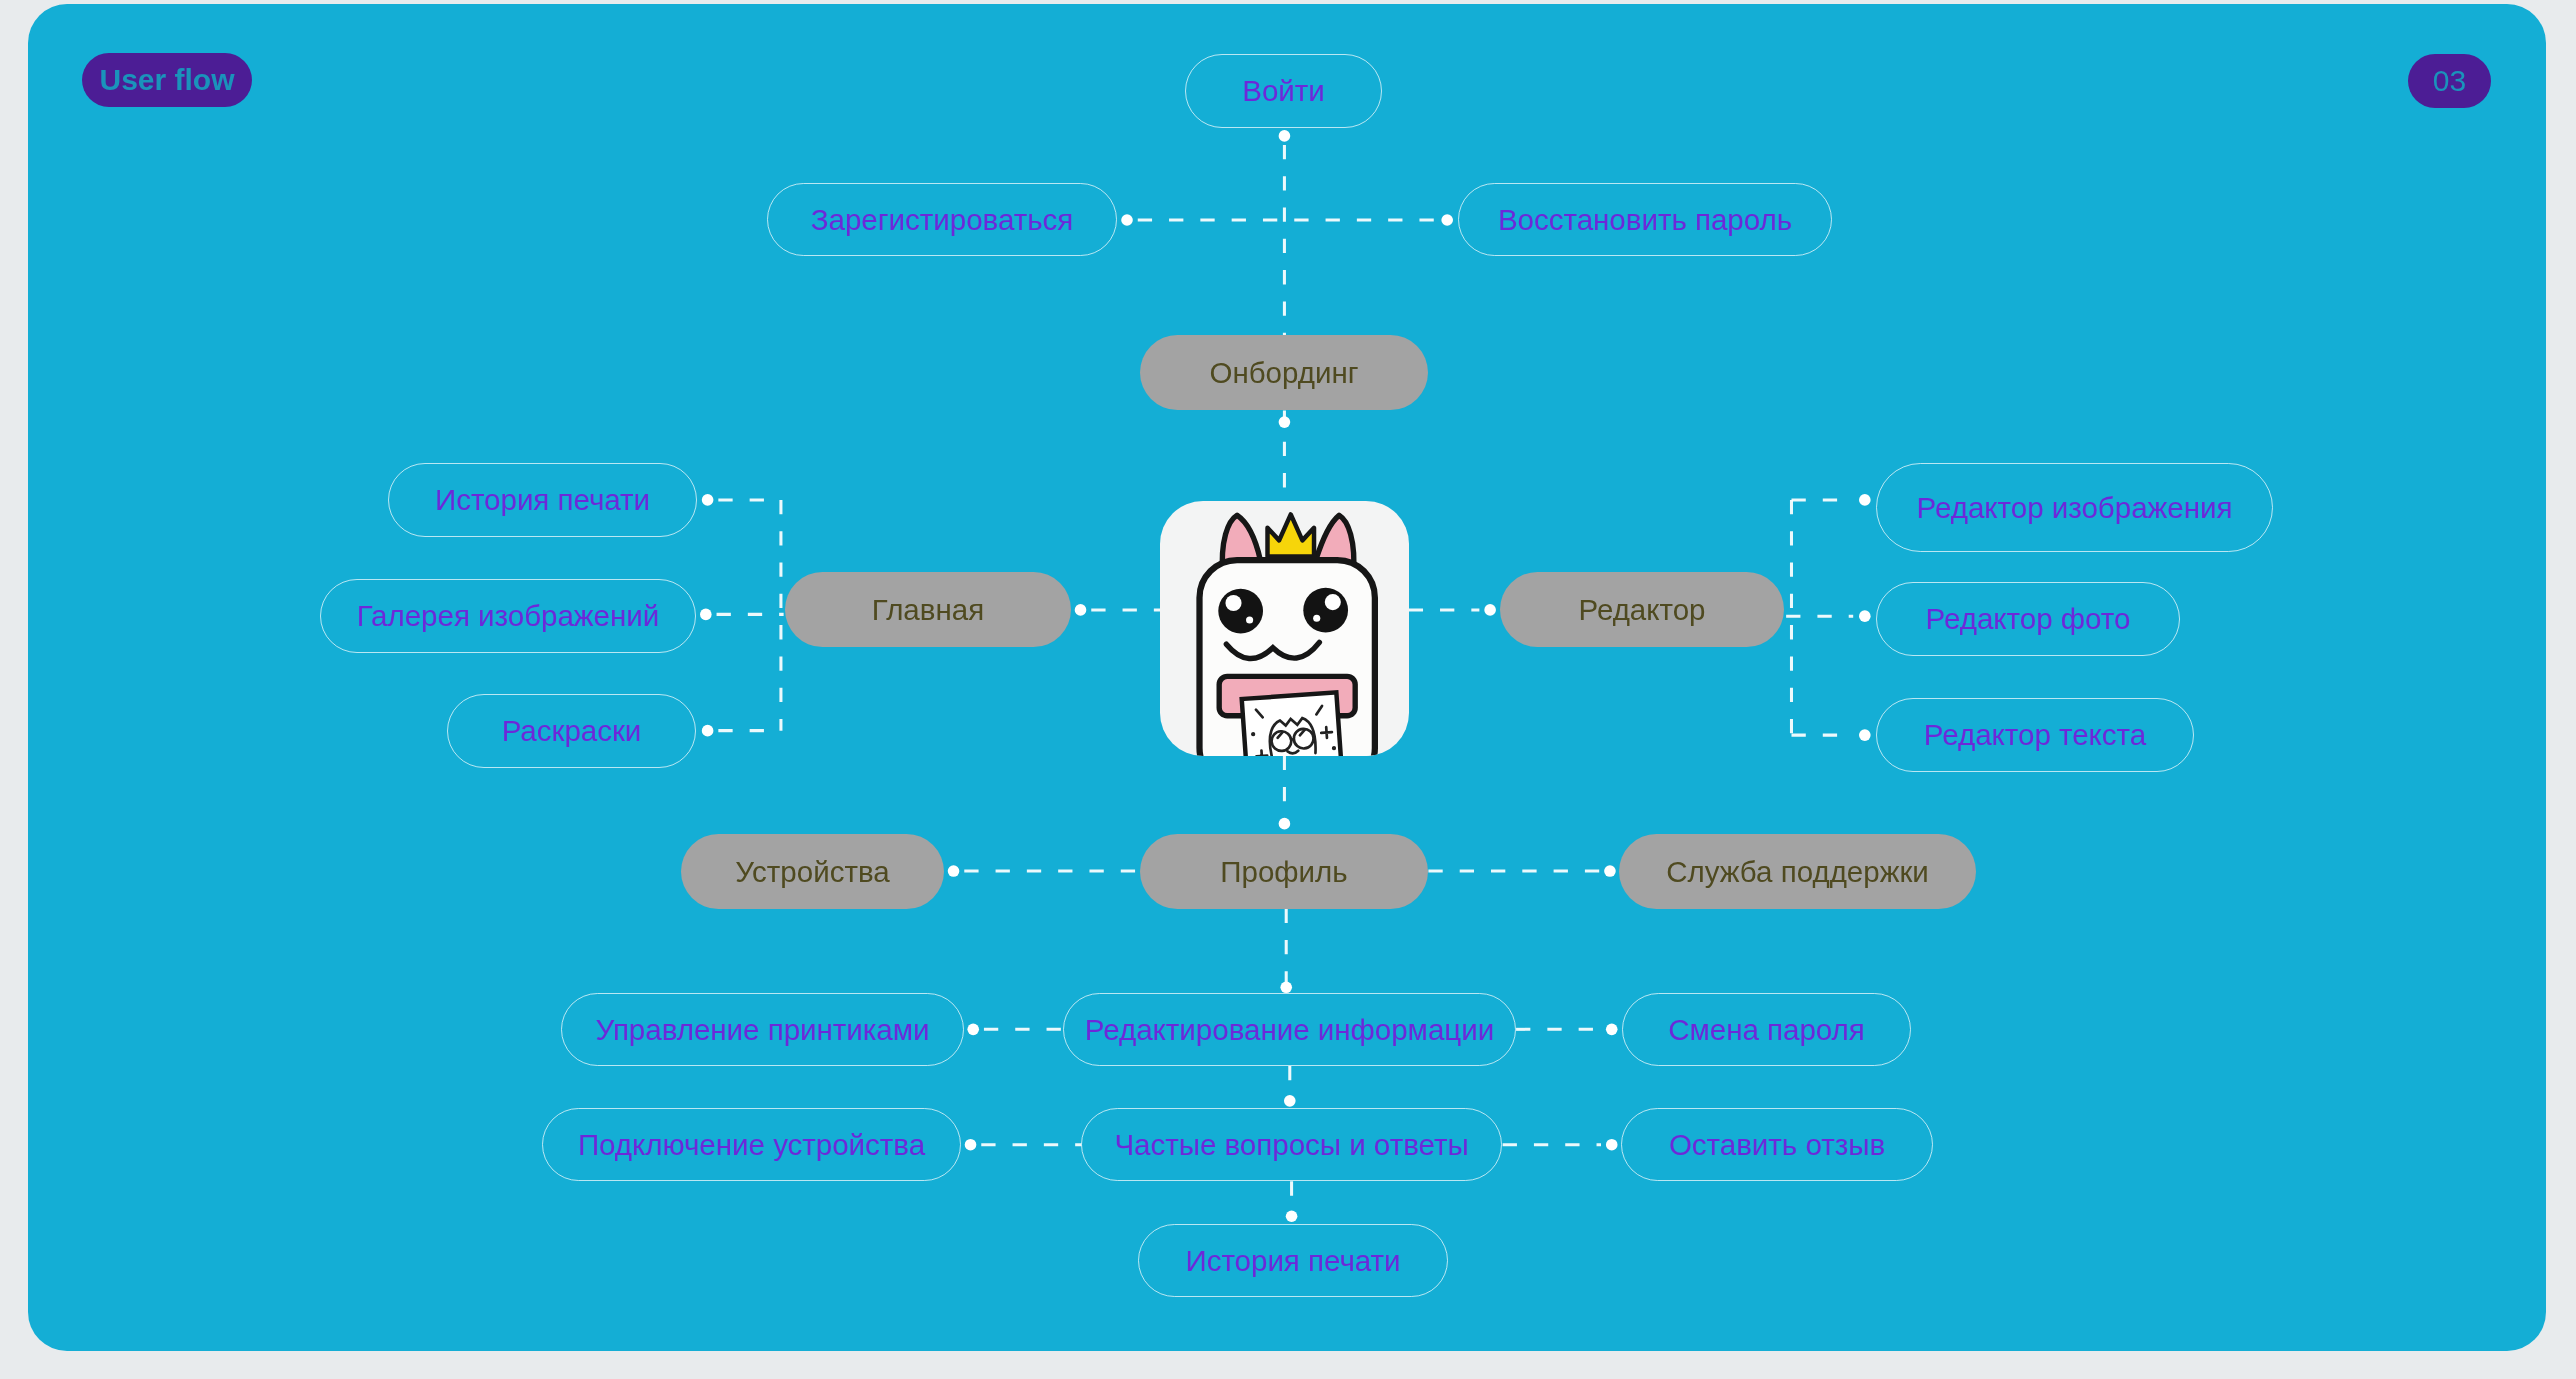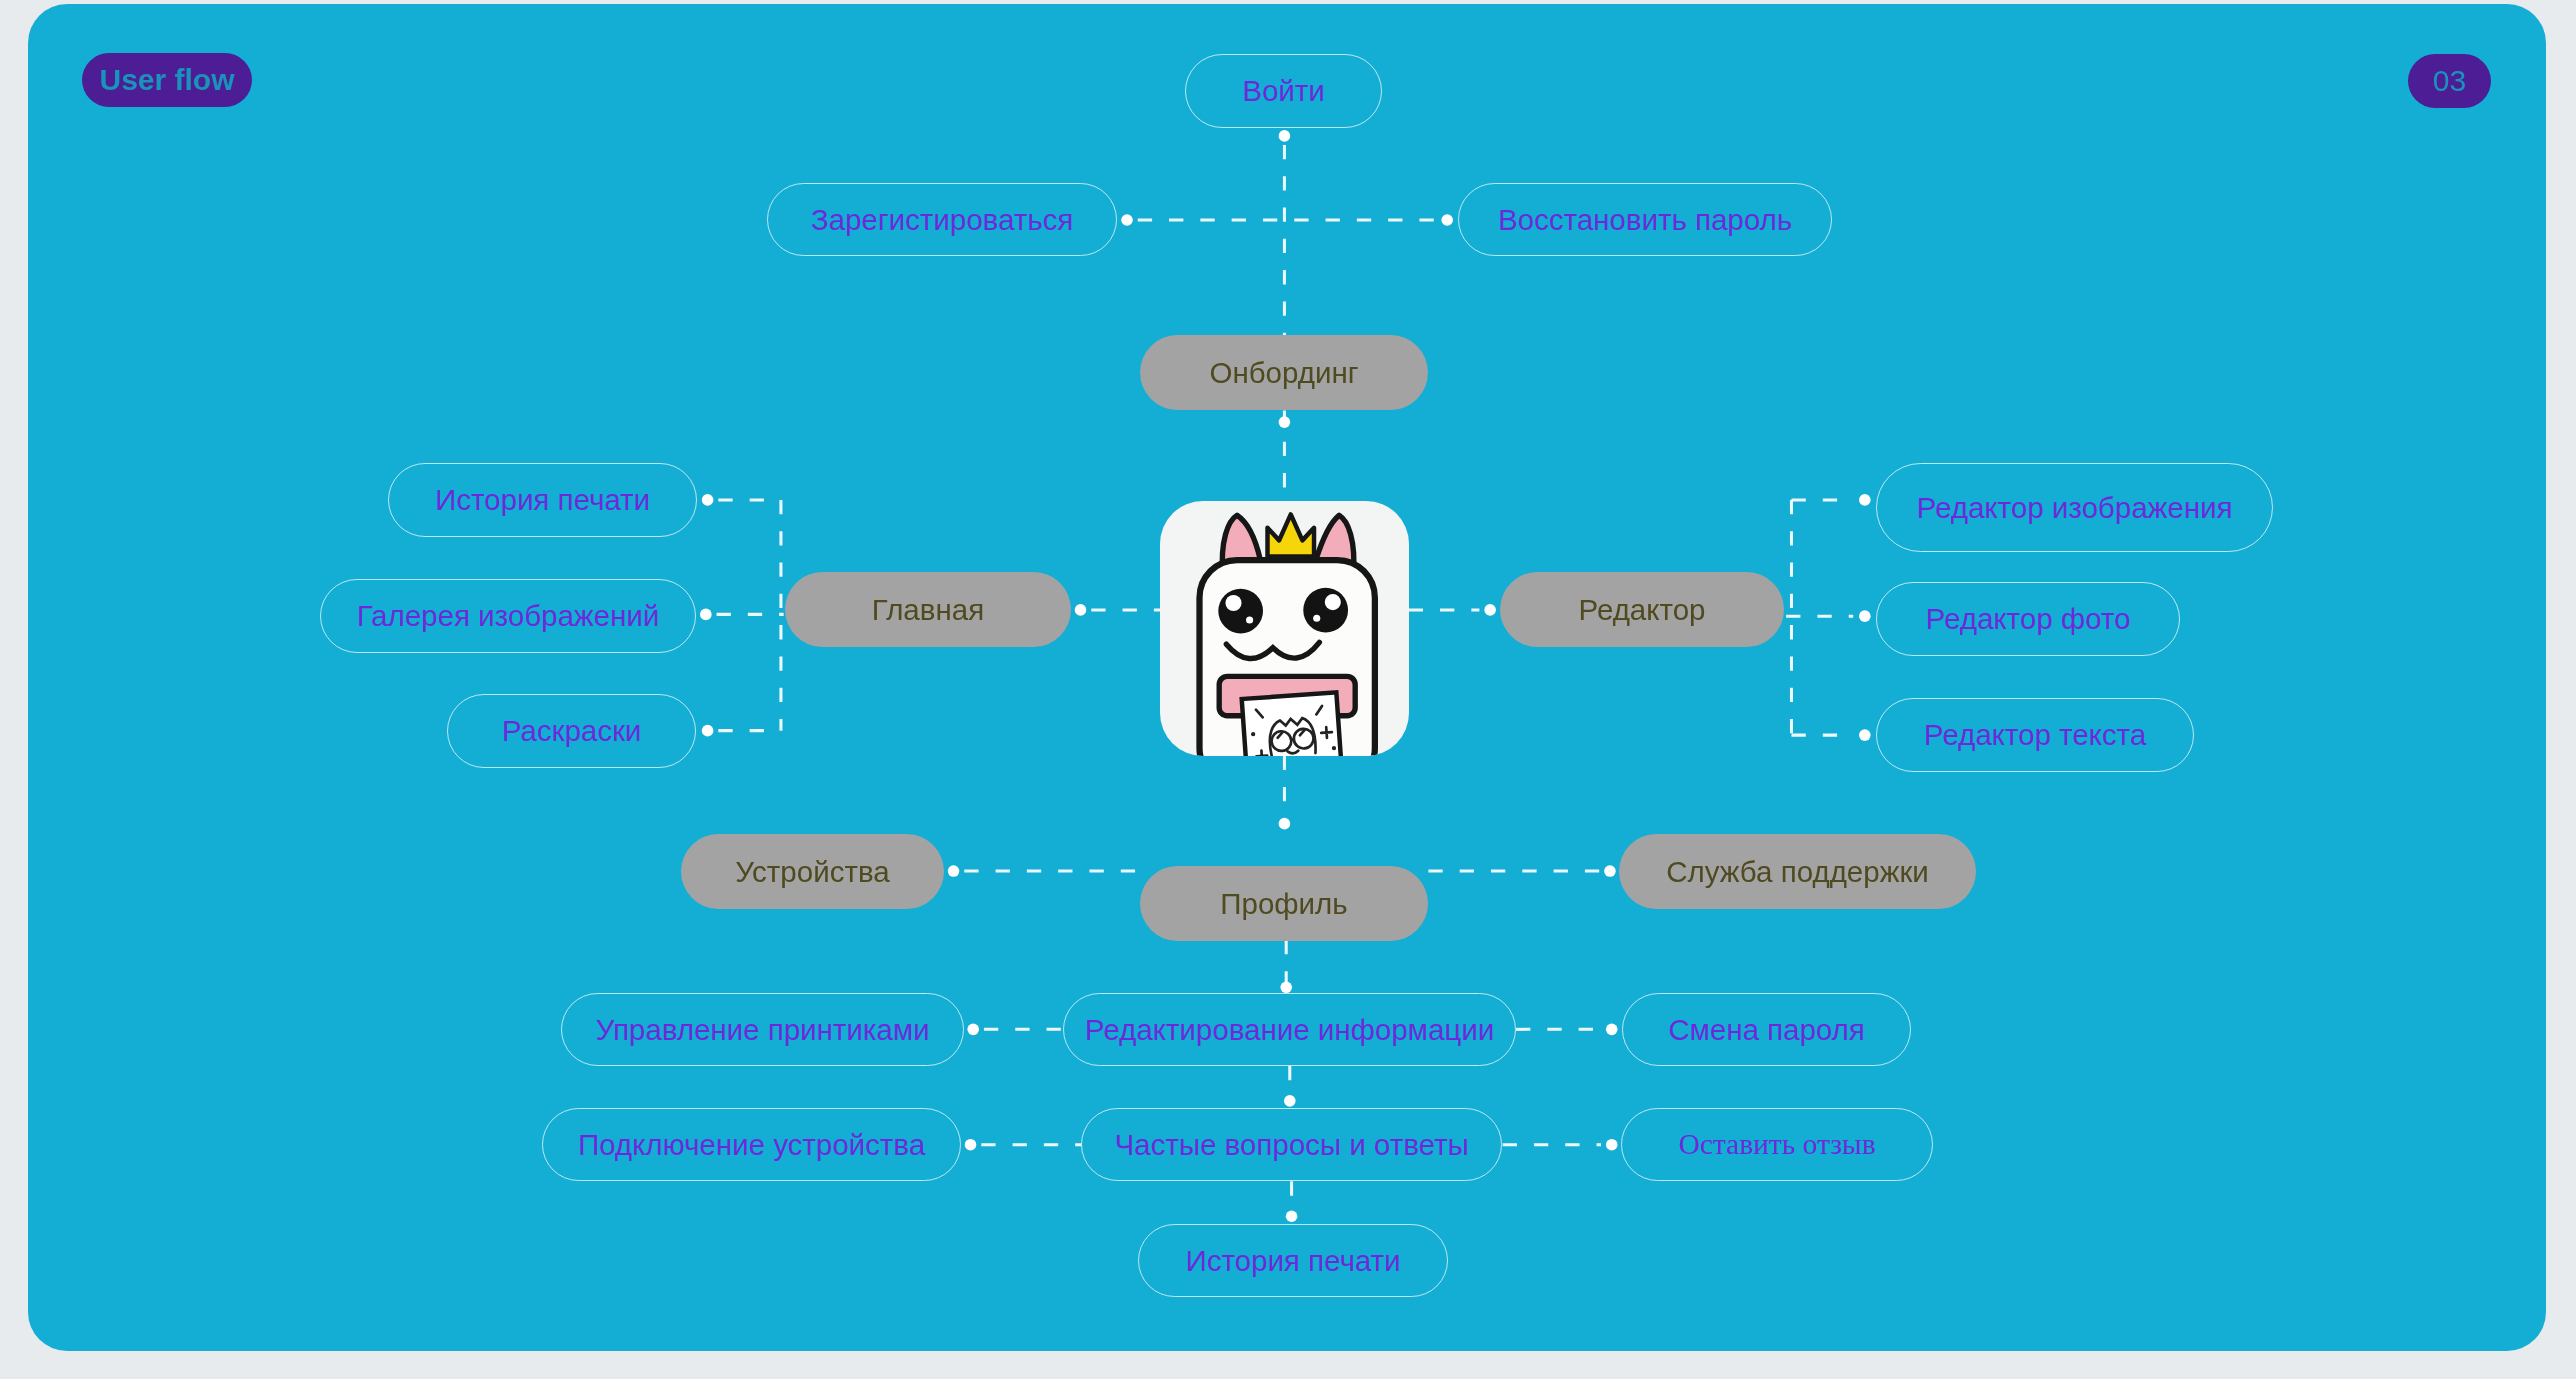--- a/index.html
+++ b/index.html
@@ -104,30 +104,30 @@
   <div class="pill" style="left:320px;top:579px;width:376px;height:74px;">Галерея изображений</div>
   <div class="pill" style="left:447px;top:694px;width:249px;height:74px;">Раскраски</div>
   <div class="pill solid" style="left:785px;top:572px;width:286px;height:75px;">Главная</div>
 
   <div class="pill solid" style="left:1500px;top:572px;width:284px;height:75px;">Редактор</div>
   <div class="pill" style="left:1876px;top:463px;width:397px;height:89px;">Редактор изображения</div>
   <div class="pill" style="left:1876px;top:698px;width:318px;height:74px;">Редактор текста</div>
   <div class="pill" style="left:1876px;top:582px;width:304px;height:74px;">Редактор фото</div>
 
   <div class="pill solid" style="left:681px;top:834px;width:263px;height:75px;">Устройства</div>
-  <div class="pill solid" style="left:1140px;top:834px;width:288px;height:75px;margin-top:32px;">Профиль</div>
+  <div class="pill solid" style="left:1140px;top:834px;width:288px;height:75px;">Профиль</div>
   <div class="pill solid" style="left:1619px;top:834px;width:357px;height:75px;">Служба поддержки</div>
 
   <div class="pill" style="left:561px;top:993px;width:403px;height:73px;">Управление принтиками</div>
   <div class="pill" style="left:1063px;top:993px;width:453px;height:73px;">Редактирование информации</div>
   <div class="pill" style="left:1622px;top:993px;width:289px;height:73px;">Смена пароля</div>
 
   <div class="pill" style="left:542px;top:1108px;width:419px;height:73px;">Подключение устройства</div>
   <div class="pill" style="left:1081px;top:1108px;width:421px;height:73px;">Частые вопросы и ответы</div>
-  <div class="pill" style="left:1621px;top:1108px;width:312px;height:73px;font-family:Liberation Serif, serif;">Оставить отзыв</div>
+  <div class="pill" style="left:1621px;top:1108px;width:312px;height:73px;">Оставить отзыв</div>
 
   <div class="pill" style="left:1138px;top:1224px;width:310px;height:73px;">История печати</div>
 
   <div class="mascot">
     <svg width="249" height="255" viewBox="0 0 278 285">
 
       <path d="M70,84 C67,44 76,22 86,16 C98,24 107,44 112,66 L96,90 Z" fill="#F2ACBA" stroke="#161616" stroke-width="6" stroke-linejoin="round"></path>
       <path d="M174,66 C181,44 190,24 200,16 C210,22 219,44 216,84 L184,90 Z" fill="#F2ACBA" stroke="#161616" stroke-width="6" stroke-linejoin="round"></path>
 
       <path d="M120,62 V30 L133,44 L146,15 L159,44 L172,30 V62 Z" fill="#F6D50A" stroke="#161616" stroke-width="5" stroke-linejoin="round"></path>

